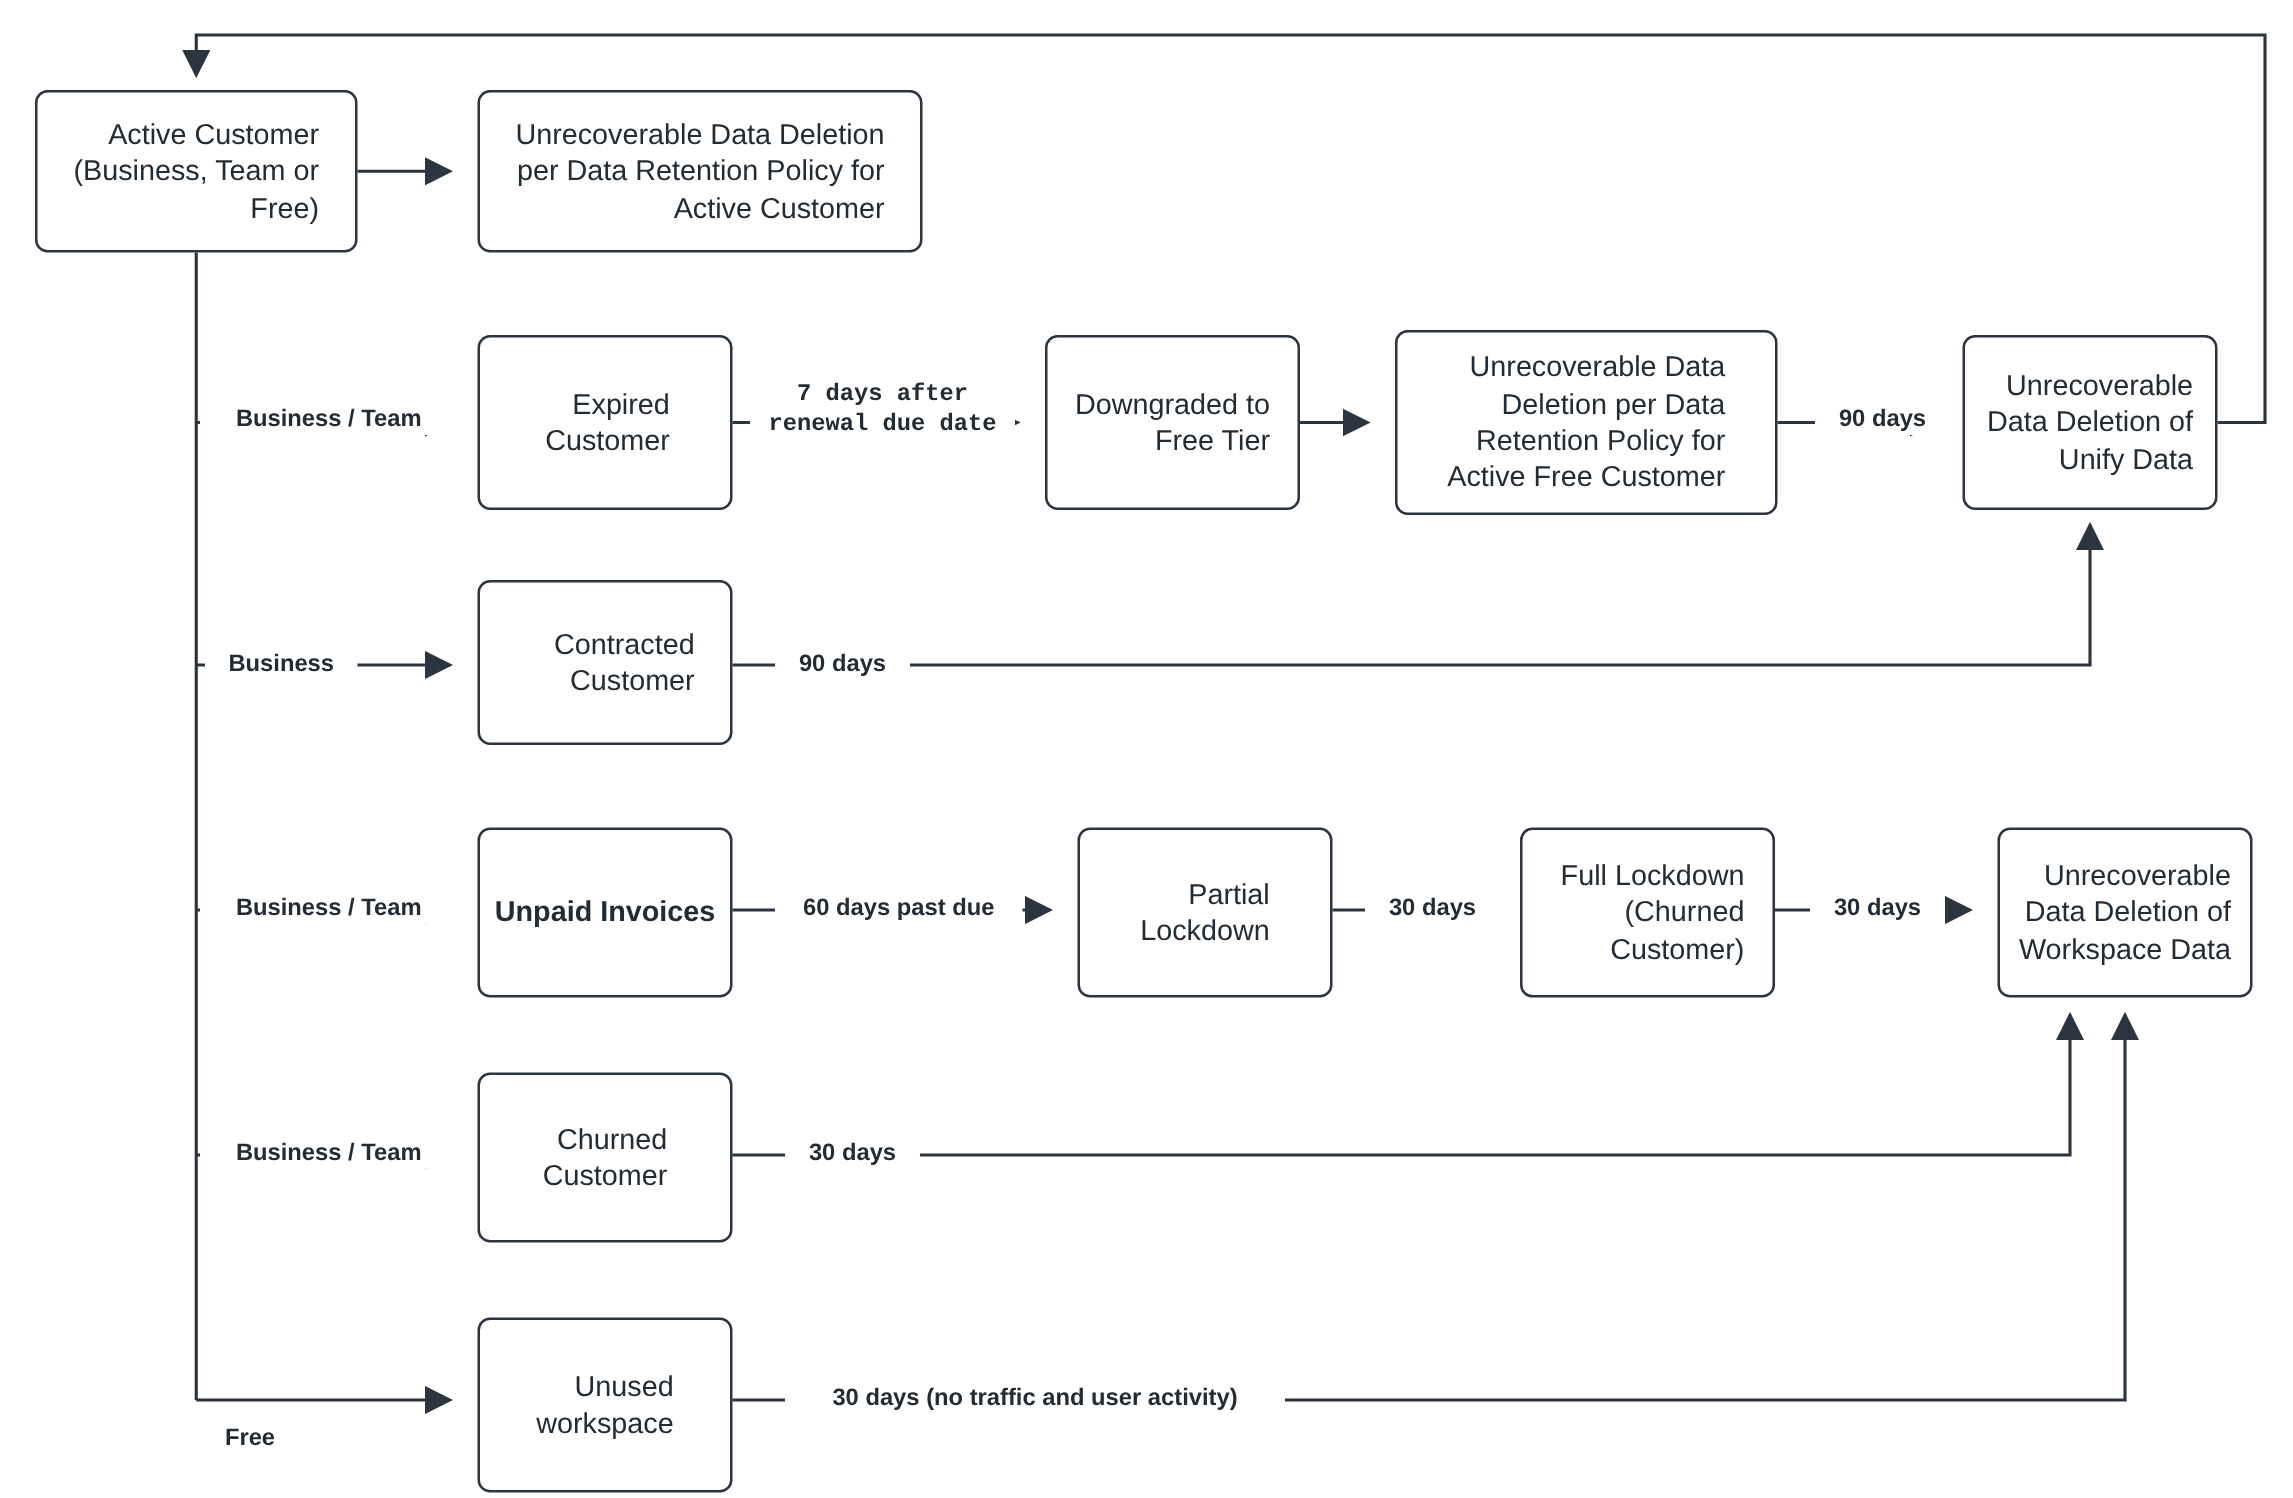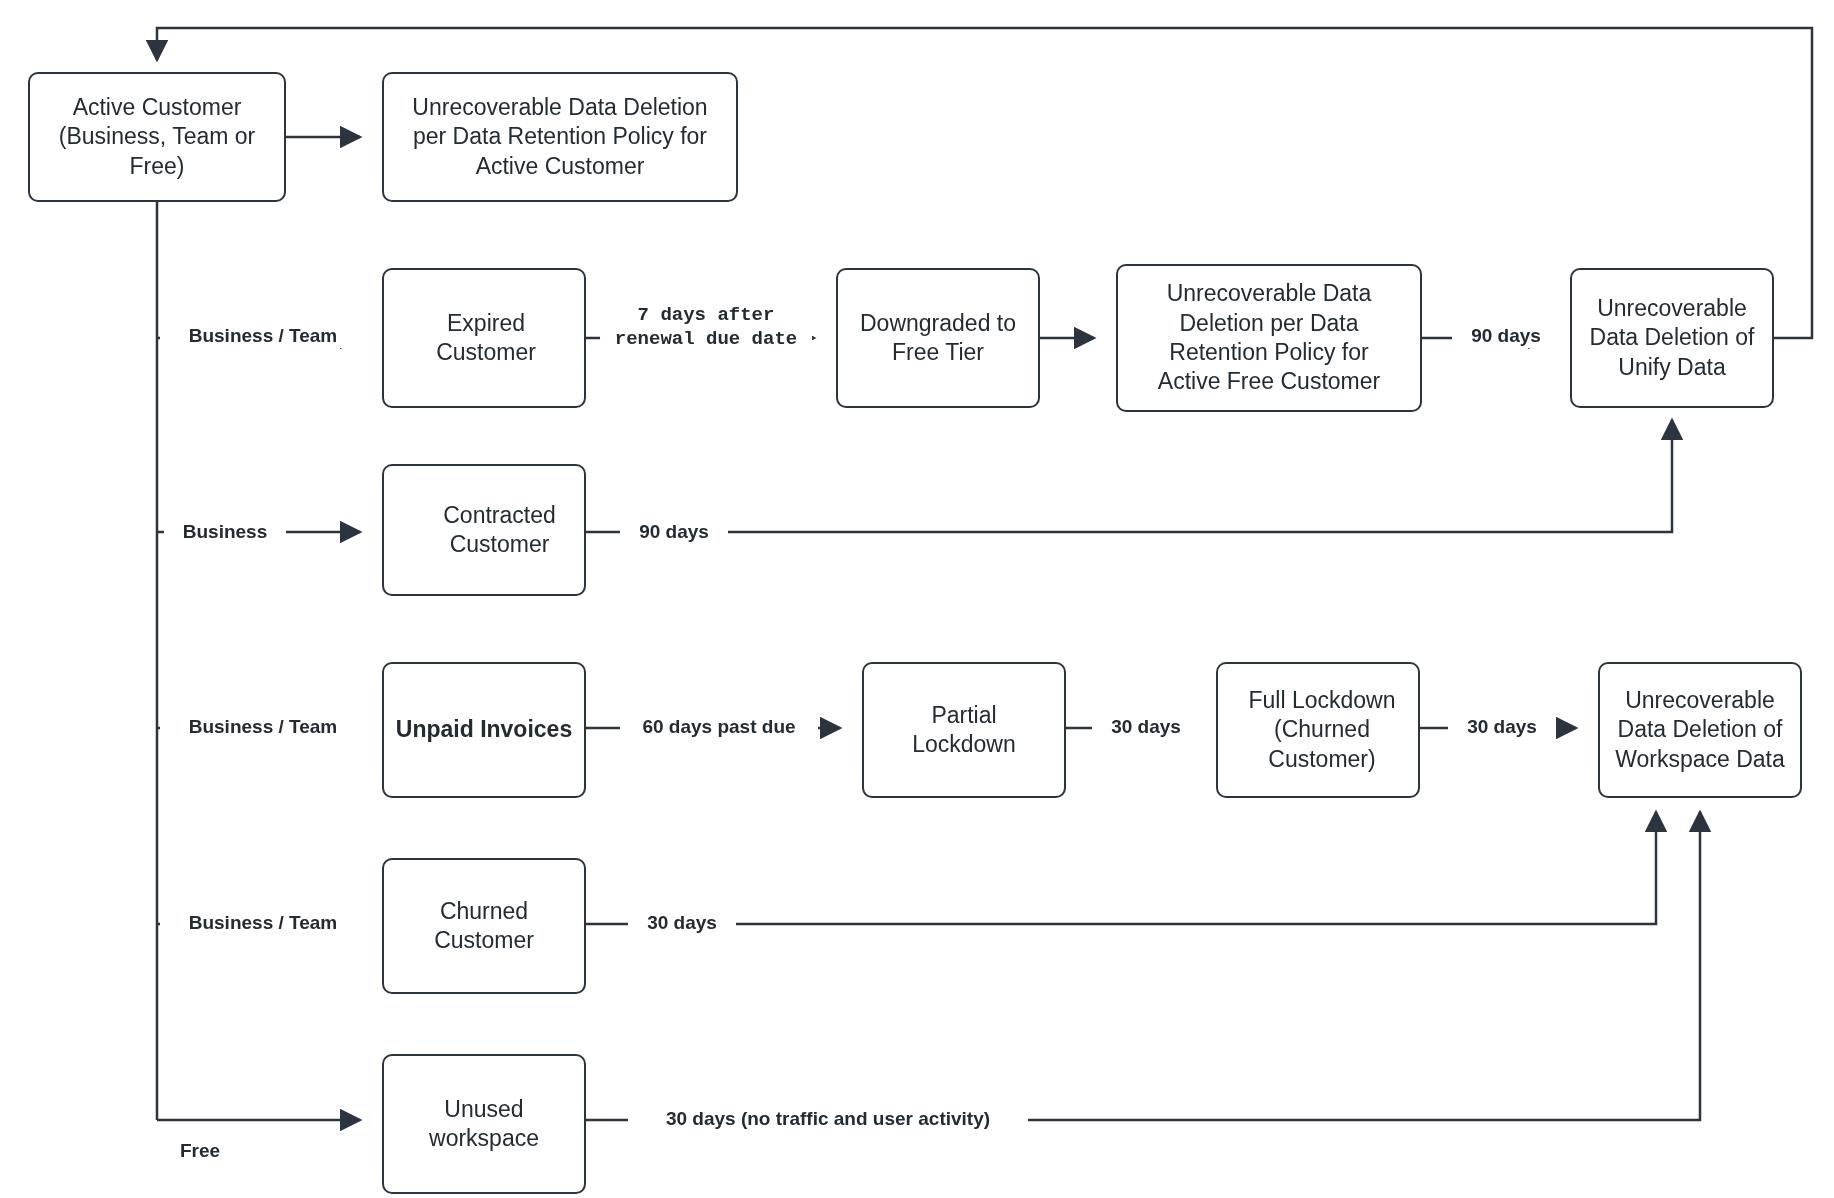--- a/index.html
+++ b/index.html
@@ -27,21 +27,21 @@
   }
   .node {
     position: absolute;
     box-sizing: border-box;
     border: 2px solid #2c3440;
     border-radius: 10px;
     background: #ffffff;
     display: flex;
     align-items: center;
     justify-content: center;
-    text-align: center;
+    text-align: right;
     line-height: 1.28;
     font-size: 23px;
     color: #232b33;
     padding: 4px 8px;
     white-space: pre-line;
   }
   .edge-label {
     position: absolute;
     font-size: 19px;
     font-weight: bold;

